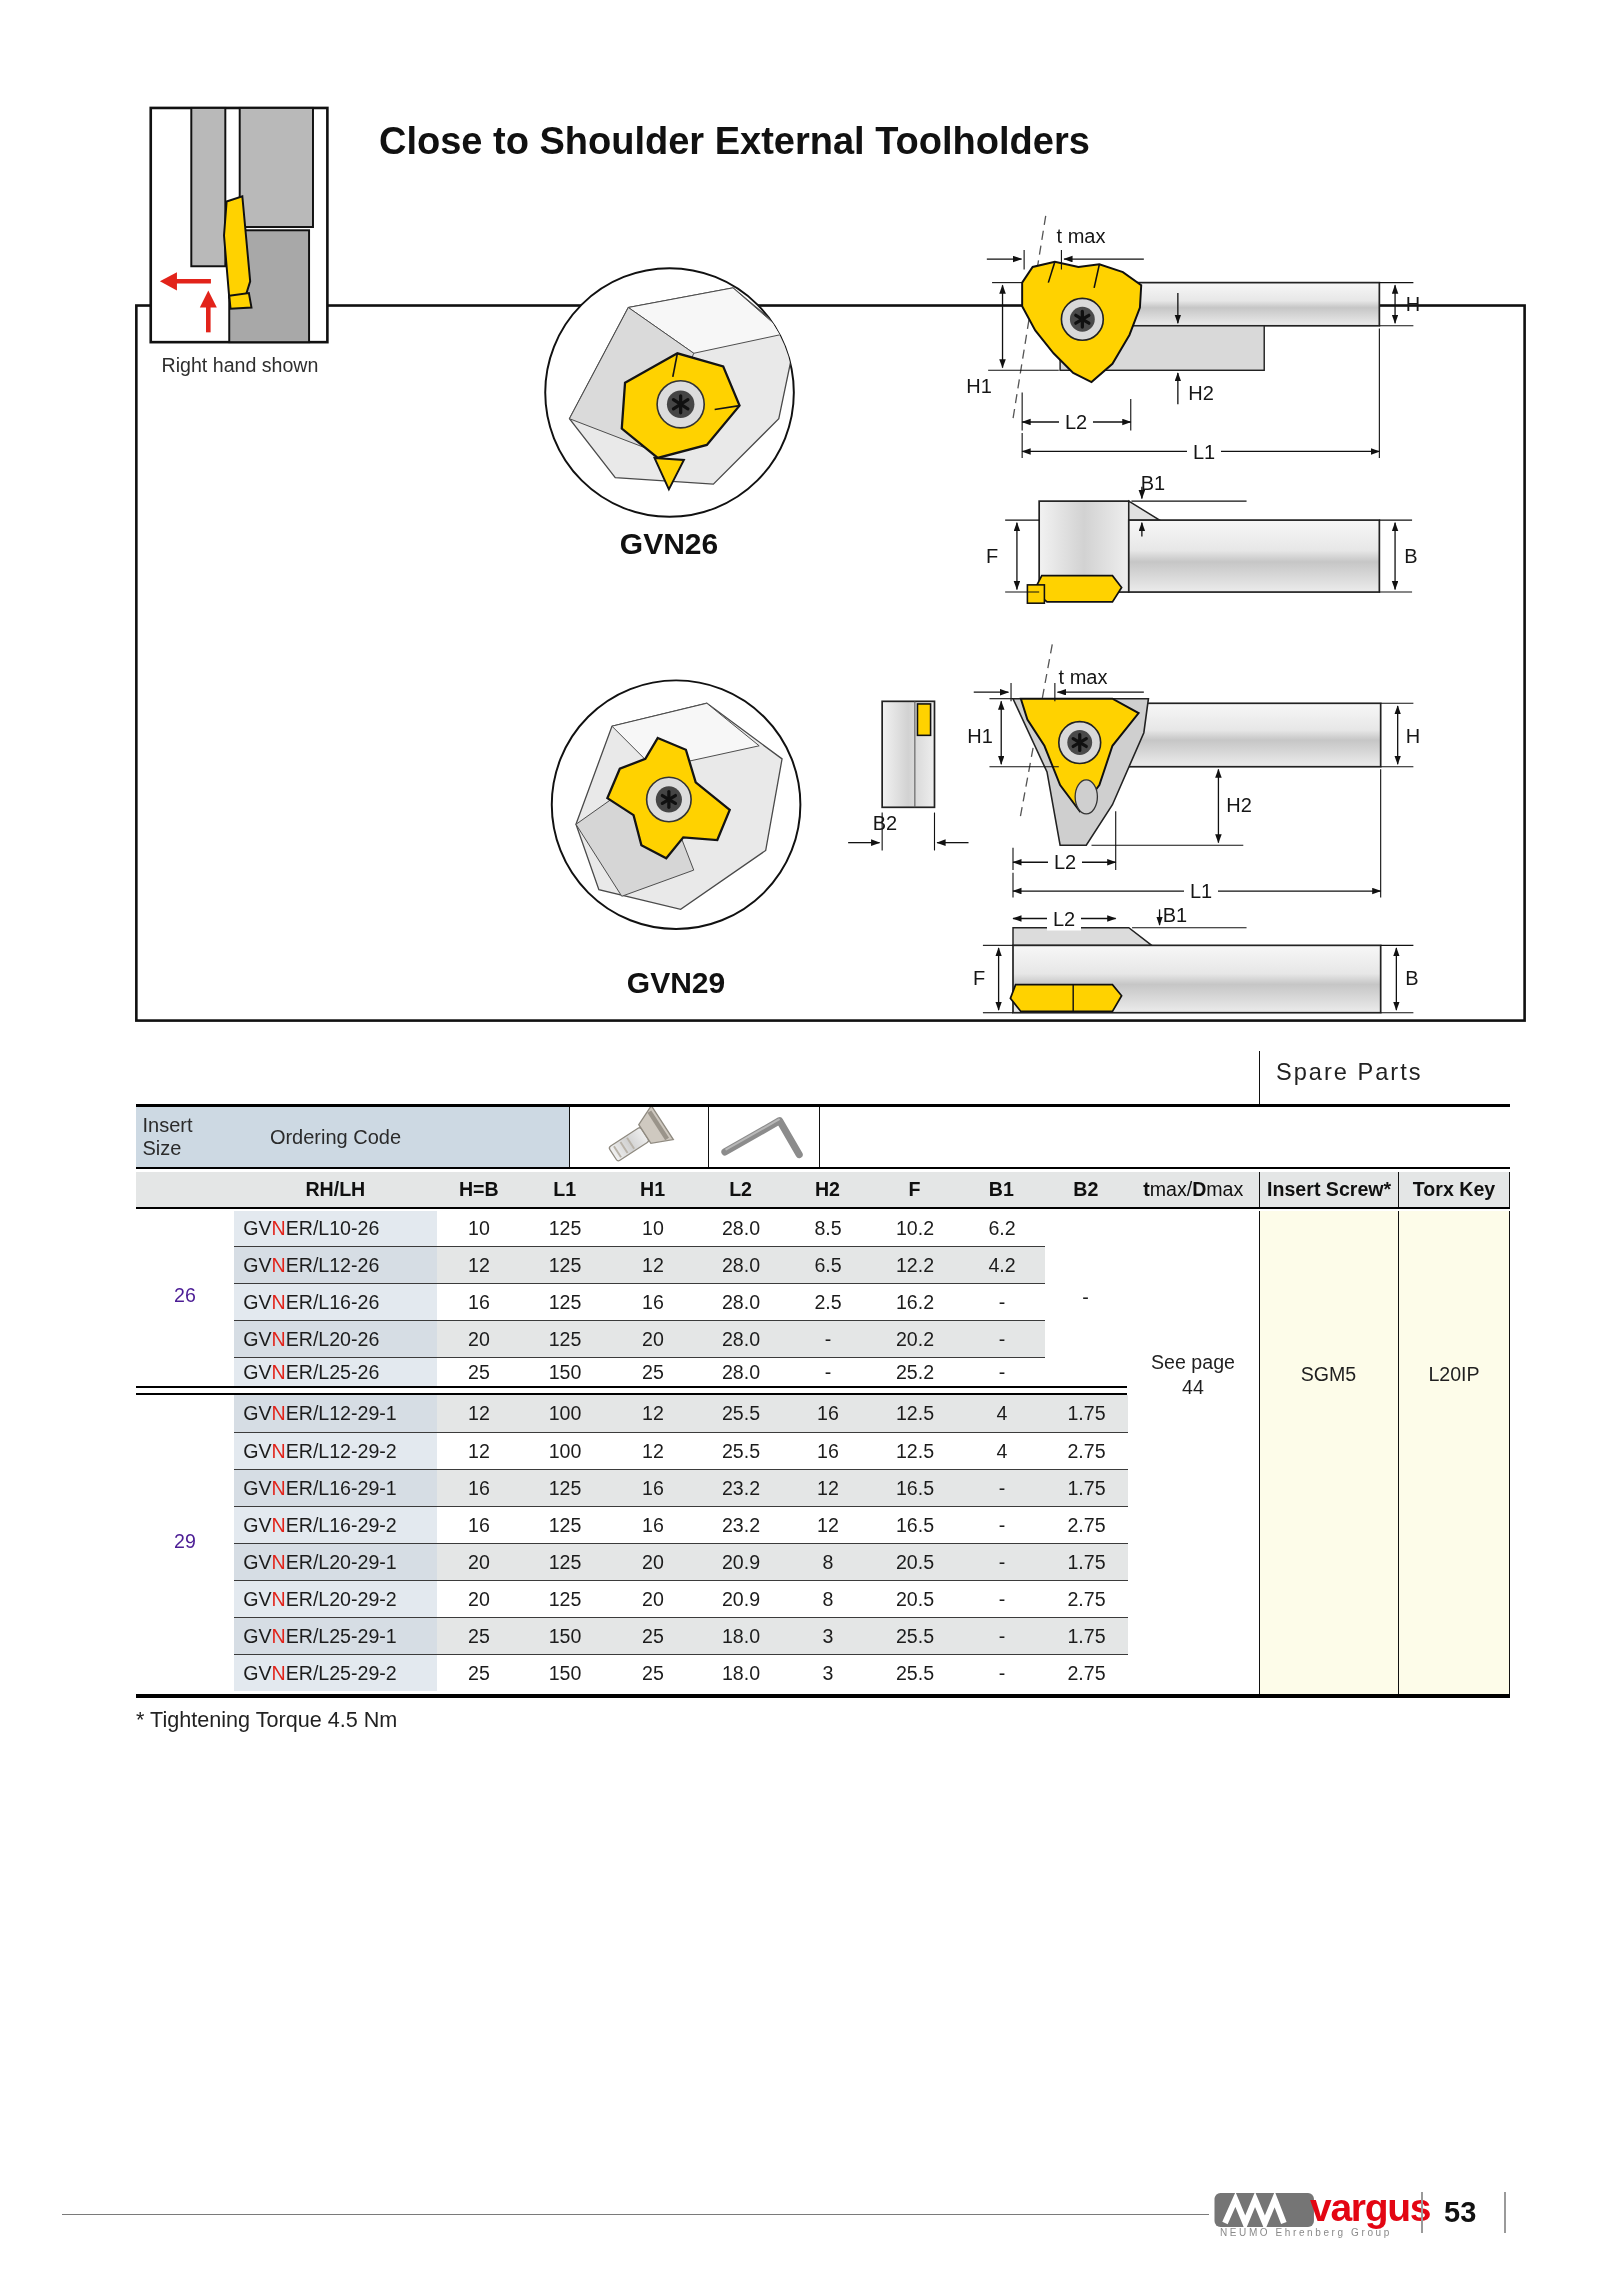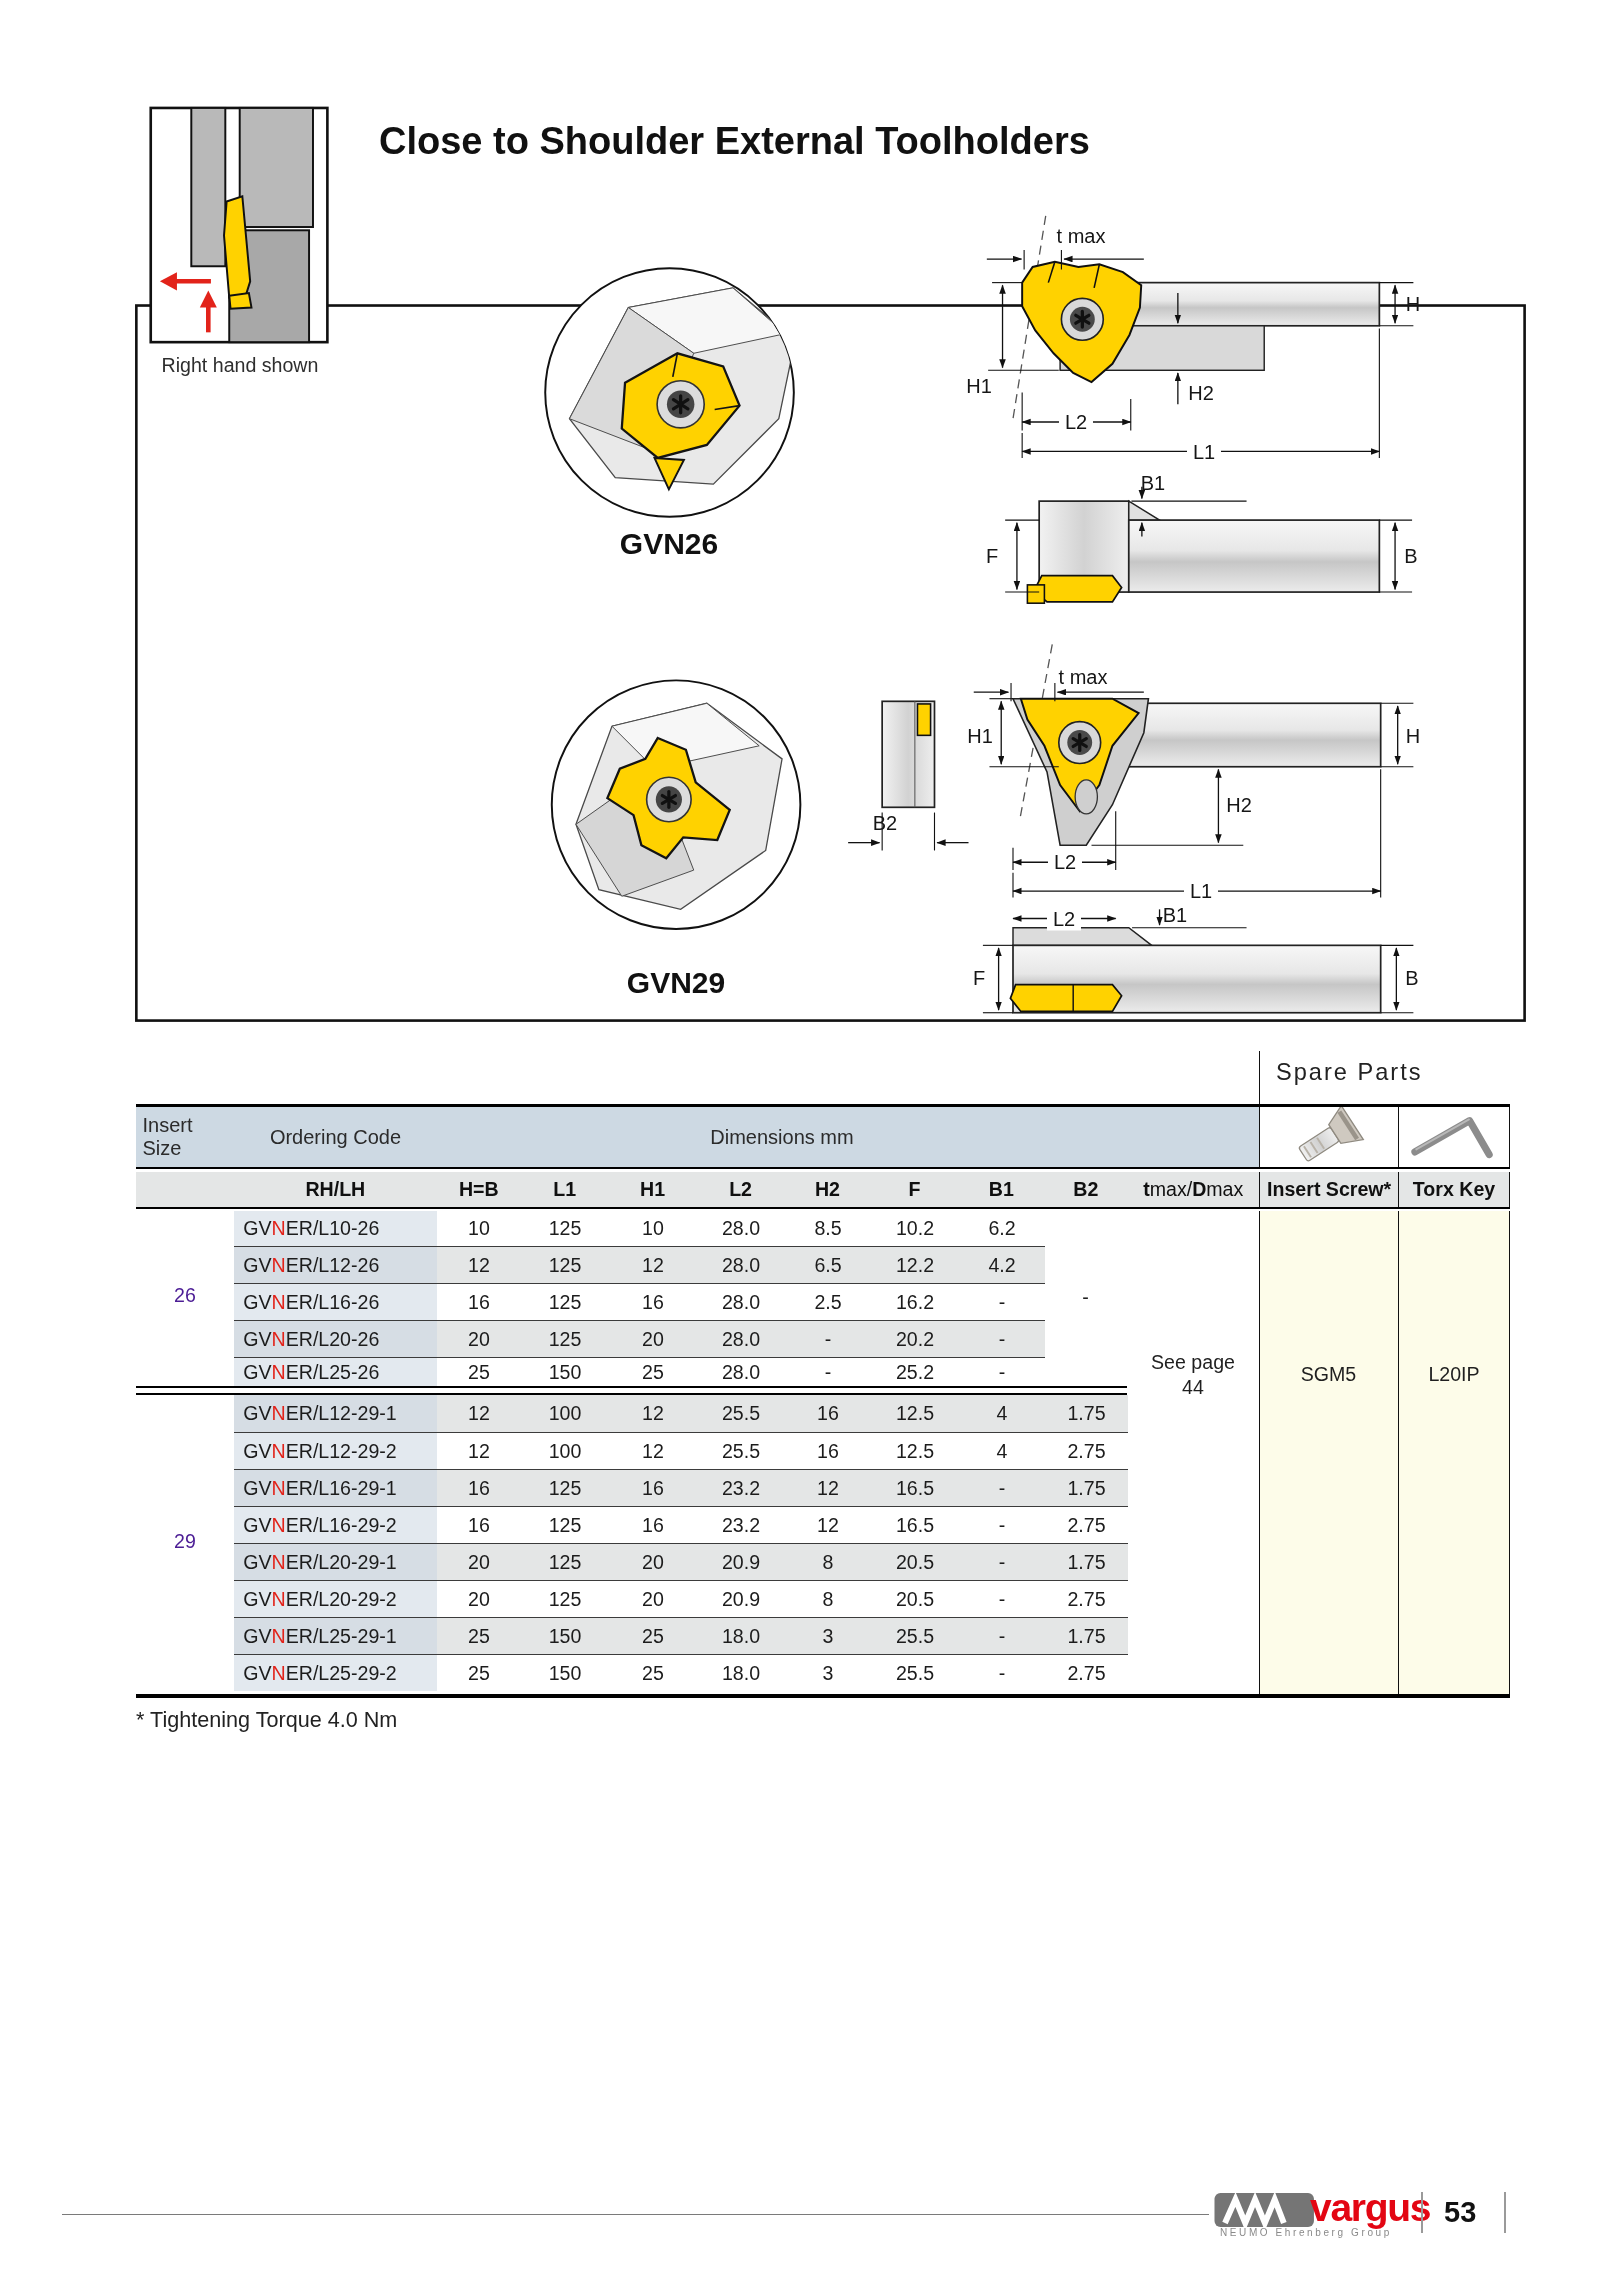--- a/index.html
+++ b/index.html
@@ -310,21 +310,20 @@
 <span class="dlab" style="left:979px;top:978px;">F</span>
 <span class="dlab" style="left:1412px;top:978px;">B</span>
 
 <div class="abs table-wrap">
   <div class="sp-title">Spare Parts</div>
   <div class="sp-vline"></div>
 
   <div class="h1row">
     <div class="hc c-size" style="padding-left:6.5px;">Insert Size</div>
     <div class="hc" style="width:203px;justify-content:center;">Ordering Code</div>
-    <div class="hc c-dims" style="width:690px;">Dimensions mm</div>
     <div class="hc" style="width:132px;"></div>
     <div class="hc white iconcell" style="width:139px;border-left:1.3px solid #111;">
       <svg width="92" height="60" viewBox="0 0 140 92">
         <g transform="rotate(-33 70 46)">
           <rect x="22" y="34" width="58" height="26" rx="4" fill="url(#gm2)" stroke="#8f8a80" stroke-width="2"></rect>
           <line x1="30" y1="37" x2="30" y2="57" stroke="#b9b3a9" stroke-width="3"></line>
           <line x1="42" y1="37" x2="42" y2="57" stroke="#b9b3a9" stroke-width="3"></line>
           <line x1="54" y1="37" x2="54" y2="57" stroke="#b9b3a9" stroke-width="3"></line>
           <polygon points="80,30 112,16 112,78 80,64" fill="#cfc9c0" stroke="#8f8a80" stroke-width="2"></polygon>
           <rect x="101" y="22" width="7" height="50" fill="#9a948a"></rect>
@@ -590,21 +589,21 @@
     </div>
   <span class="glabel" style="left:0;top:234px;">26</span>
   <span class="glabel" style="left:0;top:480px;">29</span>
   <span class="mergetxt" style="left:908px;top:236px;width:83px;">-</span>
   <span class="mergetxt" style="left:991px;top:300px;width:132px;line-height:25px;"><span>See page</span><br><span>44</span></span>
   <span class="mergetxt" style="left:1123px;top:313px;width:139px;">SGM5</span>
   <span class="mergetxt" style="left:1262px;top:313px;width:112px;">L20IP</span>
   <div class="bottom-bar"></div>
 </div>
 
-<div class="abs footnote">* Tightening Torque 4.0 Nm</div>
+<div class="abs footnote">* Tightening Torque 4.5 Nm</div>
 
 <div class="abs footer-rule"></div>
 <span class="abs brand-text">vargus</span>
 <span class="abs brand-sub">NEUMO Ehrenberg Group</span>
 <div class="abs vbar vbar1"></div>
 <span class="abs page-num">53</span>
 <div class="abs vbar vbar2"></div>
 
 
 </body></html>

